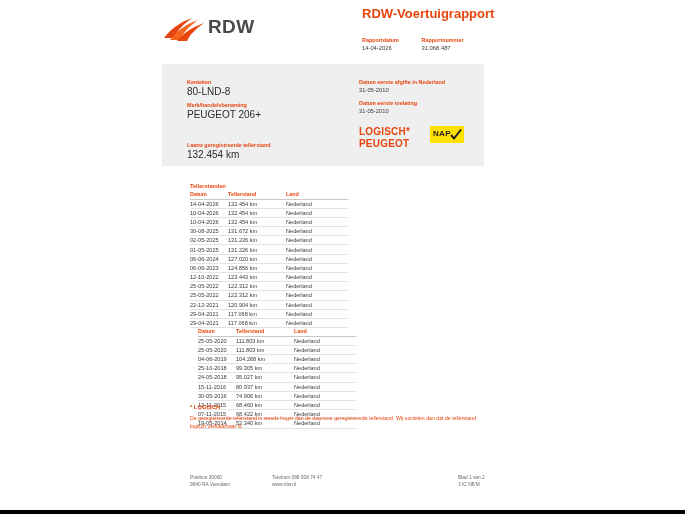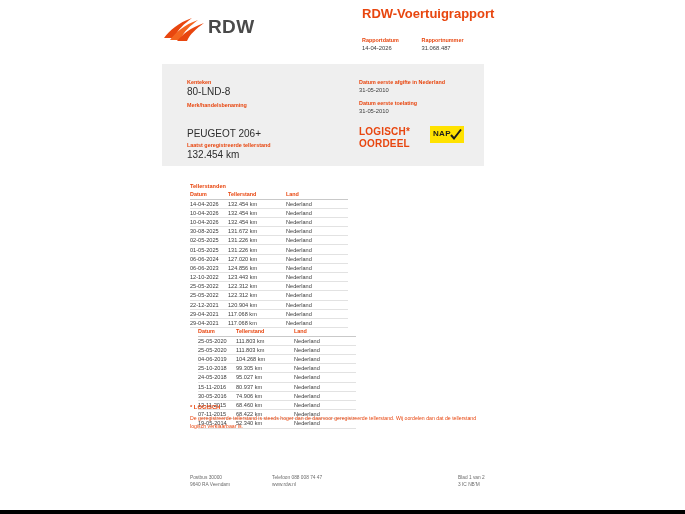--- a/index.html
+++ b/index.html
@@ -253,34 +253,34 @@
       </div>
     </div>
   </div>
 
   <div class="panel">
 
     <div class="lbl" style="left:25px; top:15px;">Kenteken</div>
     <div class="val-lg" style="left:25px; top:22px;">80-LND-8</div>
 
     <div class="lbl" style="left:25px; top:38px;">Merk/handelsbenaming</div>
-    <div class="val-lg" style="left:25px; top:45px;margin-top:19px;">PEUGEOT 206+</div>
+    <div class="val-lg" style="left:25px; top:45px;">PEUGEOT 206+</div>
 
     <div class="lbl" style="left:25px; top:78px;">Laatst geregistreerde tellerstand</div>
     <div class="val-lg" style="left:25px; top:85px;">132.454 km</div>
 
     <div class="lbl" style="left:197px; top:15px;">Datum eerste afgifte in Nederland</div>
     <div class="val-sm" style="left:197px; top:23px;">31-05-2010</div>
 
     <div class="lbl" style="left:197px; top:36px;">Datum eerste toelating</div>
     <div class="val-sm" style="left:197px; top:44px;">31-05-2010</div>
 
     <div class="logisch-mark">
       <div>LOGISCH*</div>
-      <div>OORDEEL</div>
+      <div>PEUGEOT</div>
     </div>
 
     <div class="nap-badge">
       <div class="nap-txt">NAP</div>
       <div class="nap-check">
         <svg width="12" height="13" viewBox="0 0 12 13" xmlns="http://www.w3.org/2000/svg">
           <path d="M1 7 L4 10.5 L11 1.5" stroke="#1d1d1b" stroke-width="2" fill="none"></path>
         </svg>
       </div>
     </div>

